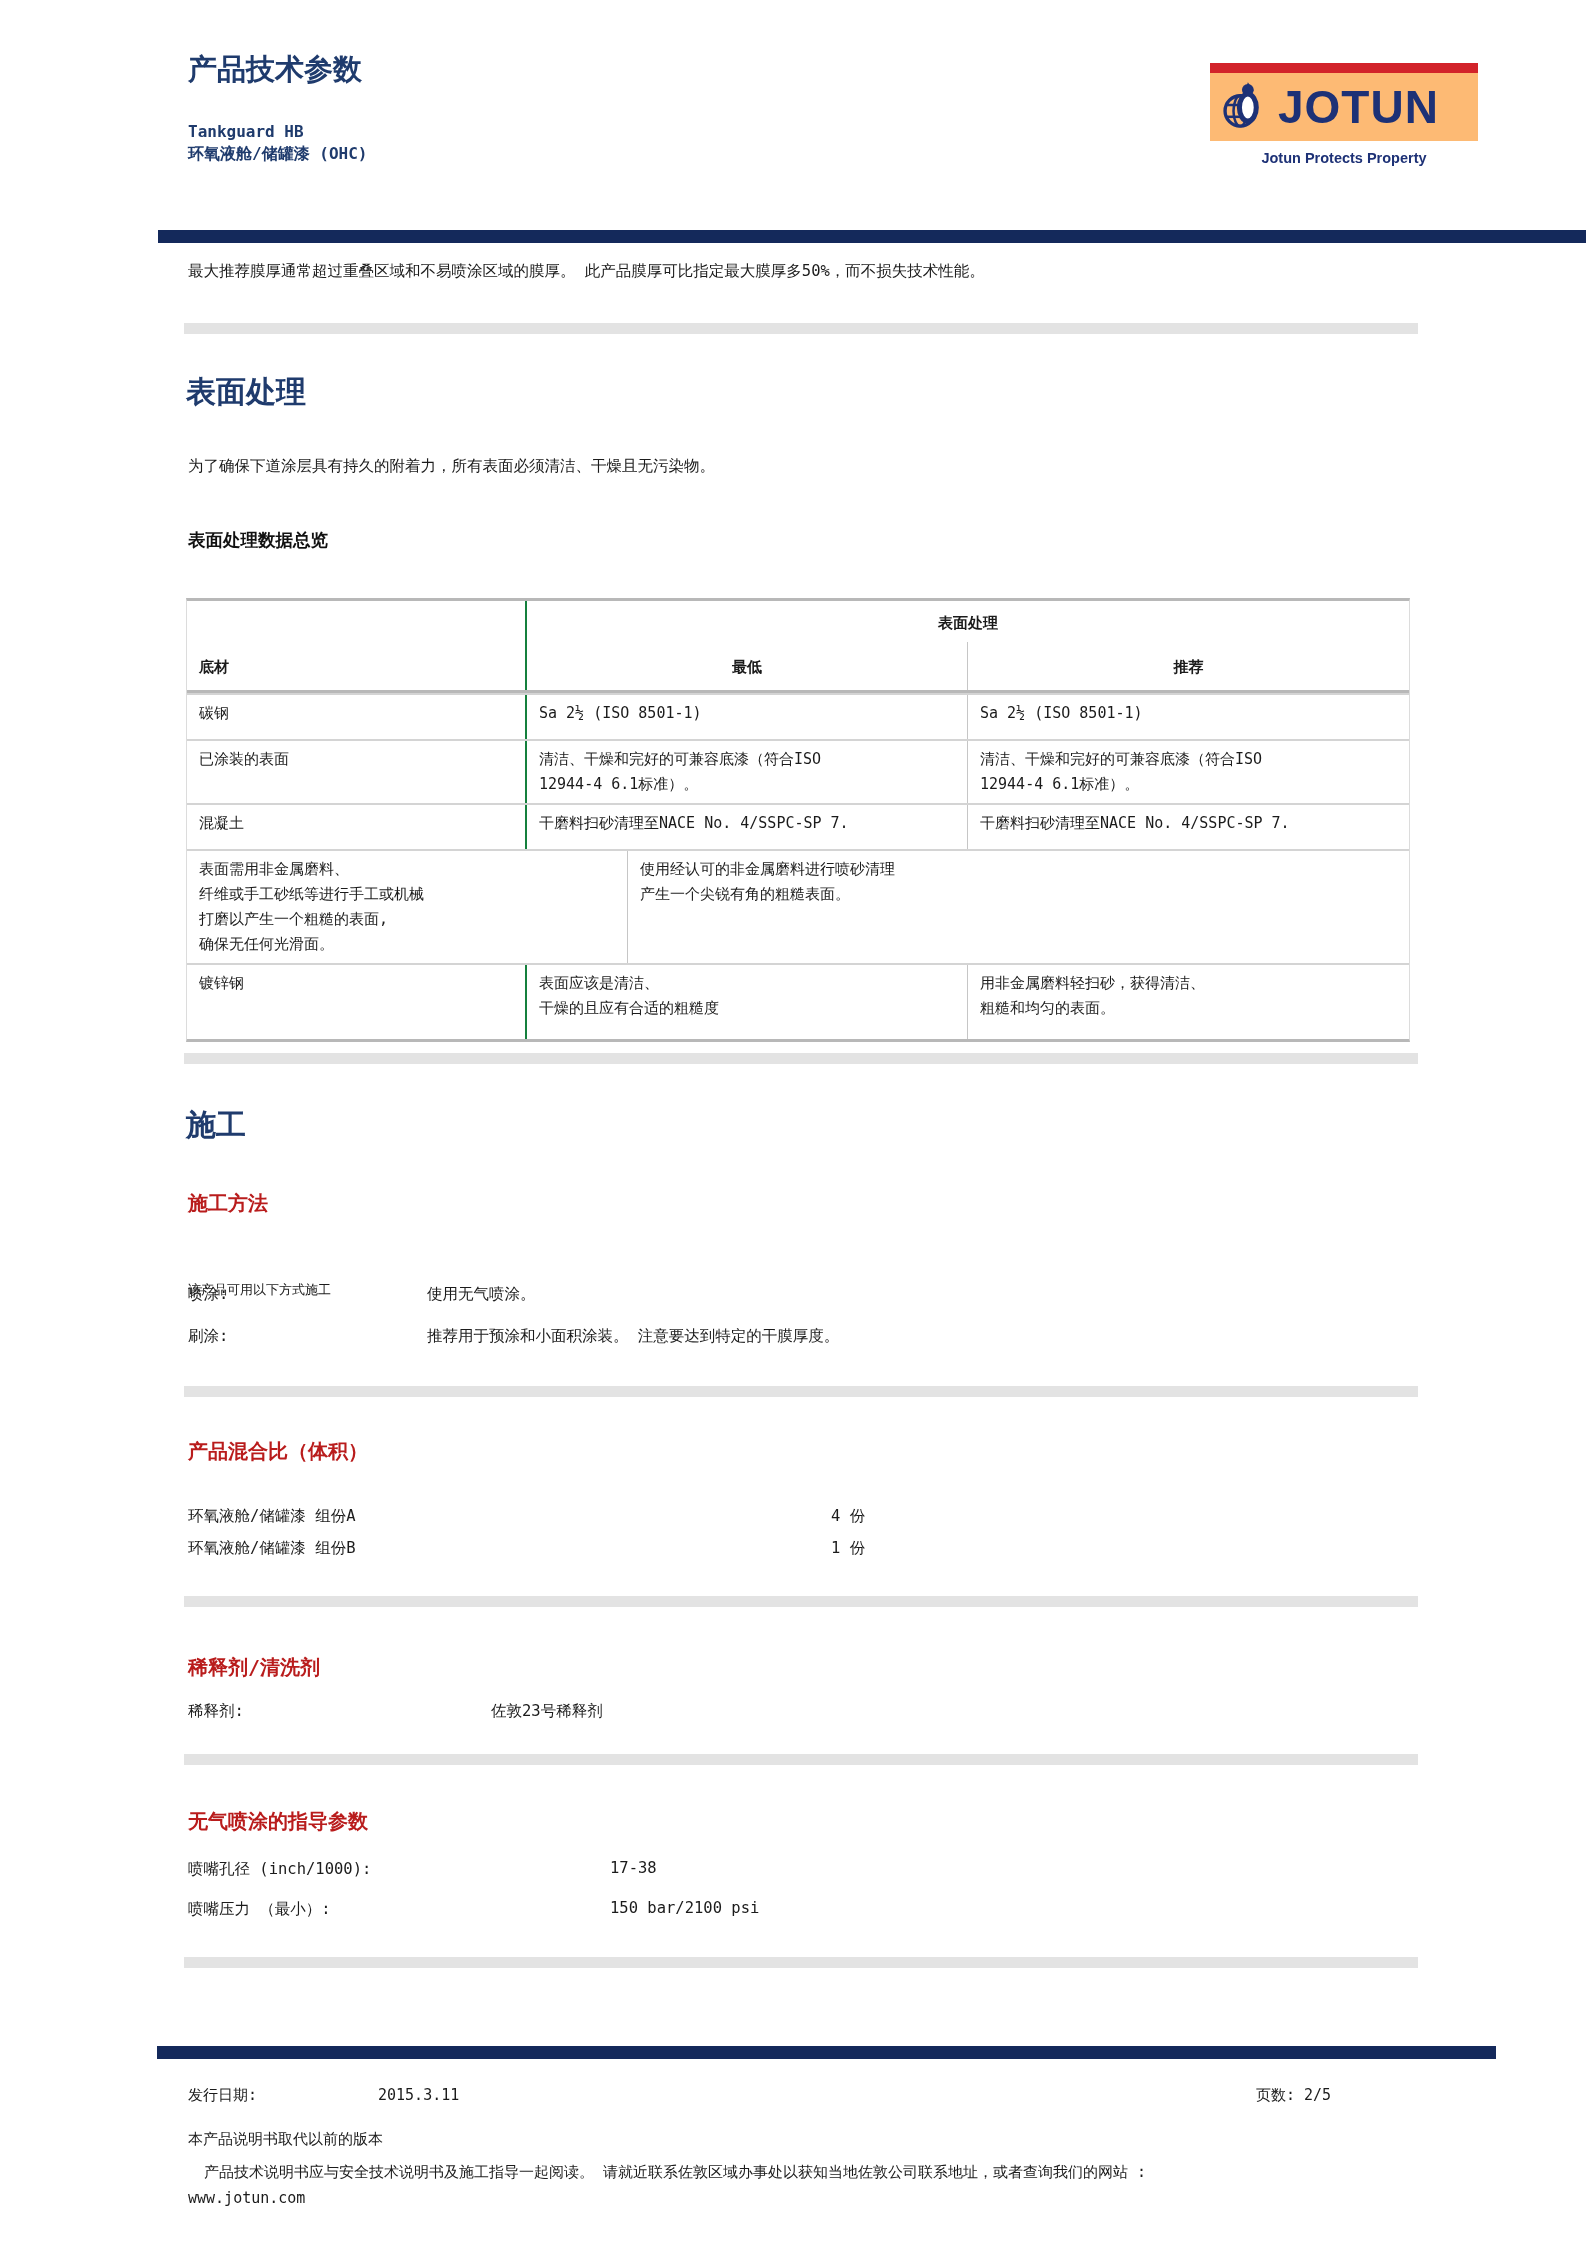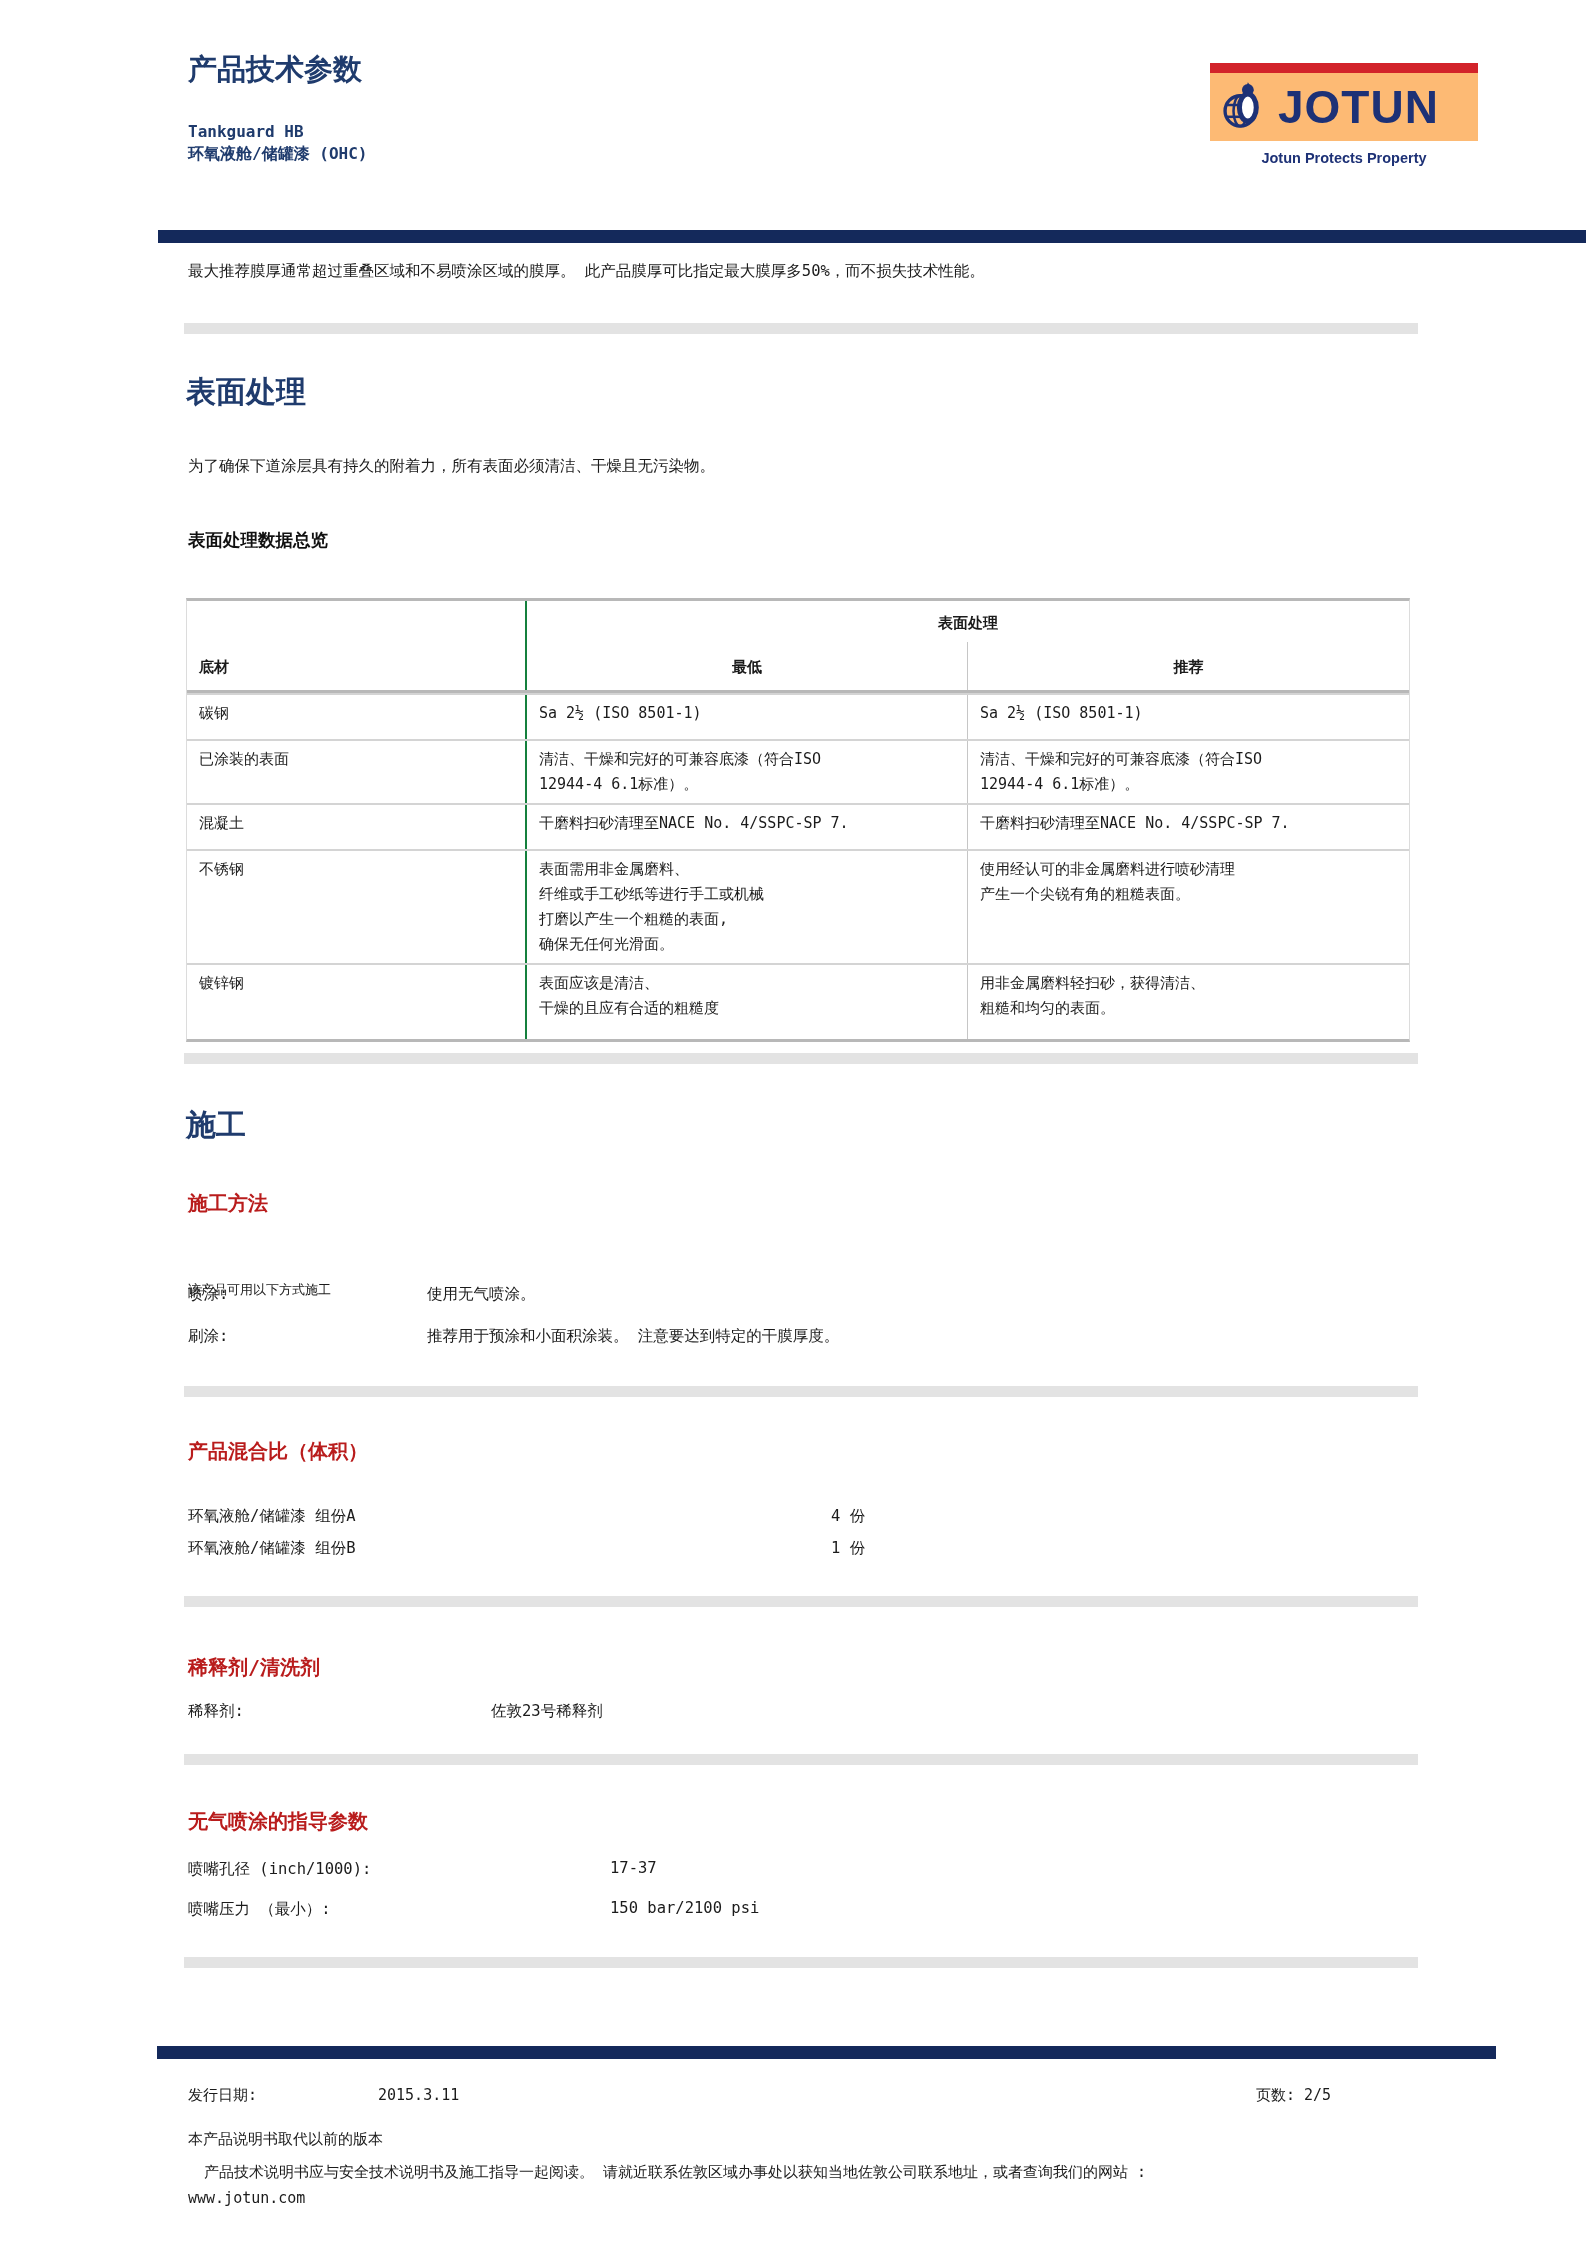--- a/index.html
+++ b/index.html
@@ -151,21 +151,20 @@
 12944-4  6.1标准）。</div>
     <div class="td c3">清洁、干燥和完好的可兼容底漆（符合ISO
 12944-4  6.1标准）。</div>
   </div>
   <div class="tr datarow r2">
     <div class="td c1">混凝土</div>
     <div class="td c2">干磨料扫砂清理至NACE No. 4/SSPC-SP 7.</div>
     <div class="td c3">干磨料扫砂清理至NACE No. 4/SSPC-SP 7.</div>
   </div>
   <div class="tr datarow r3">
-    <div class="td c1">不锈钢</div>
     <div class="td c2">表面需用非金属磨料、
 纤维或手工砂纸等进行手工或机械
 打磨以产生一个粗糙的表面,
 确保无任何光滑面。</div>
     <div class="td c3">使用经认可的非金属磨料进行喷砂清理
 产生一个尖锐有角的粗糙表面。</div>
   </div>
   <div class="tr datarow r4">
     <div class="td c1">镀锌钢</div>
     <div class="td c2">表面应该是清洁、
@@ -198,21 +197,21 @@
 <div class="abs rule rule4"></div>
 
 <div class="abs h2 thin-heading">稀释剂/清洗剂</div>
 <div class="abs kv lbl thin-row">稀释剂:</div>
 <div class="abs kv val-t thin-row">佐敦23号稀释剂</div>
 
 <div class="abs rule rule5"></div>
 
 <div class="abs h2 air-heading">无气喷涂的指导参数</div>
 <div class="abs kv lbl air-row1">喷嘴孔径 (inch/1000):</div>
-<div class="abs kv val-a air-row1">17-37</div>
+<div class="abs kv val-a air-row1">17-38</div>
 <div class="abs kv lbl air-row2">喷嘴压力 （最小）:</div>
 <div class="abs kv val-a air-row2">150 bar/2100 psi</div>
 
 <div class="abs rule rule6"></div>
 
 <div class="abs footer-band"></div>
 
 <div class="abs f-row f-issue-lbl">发行日期:</div>
 <div class="abs f-row f-issue-val">2015.3.11</div>
 <div class="abs f-row f-page">

